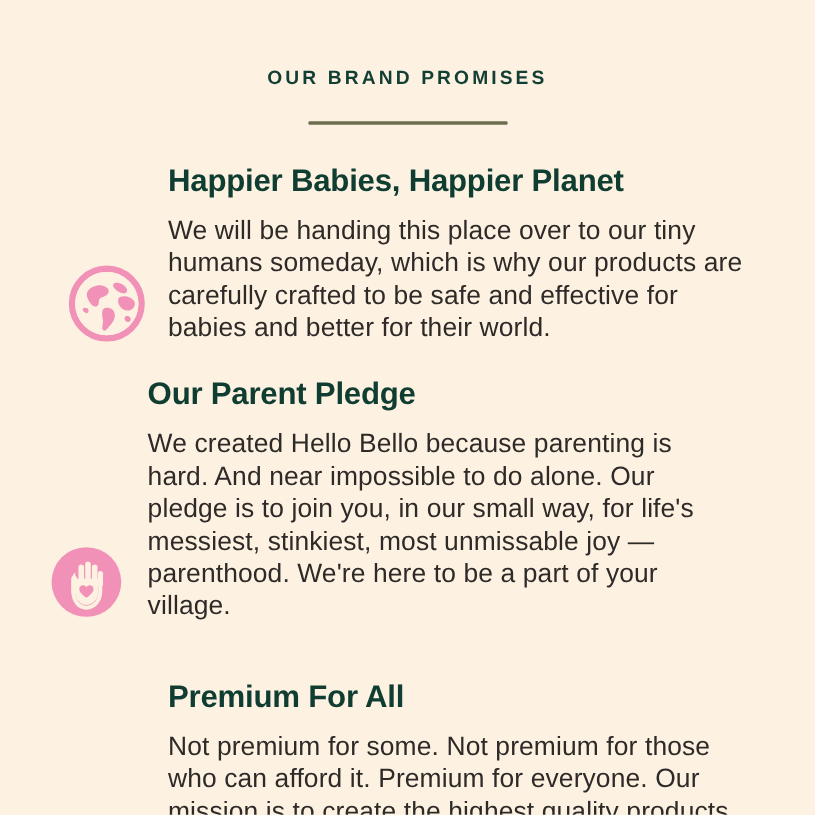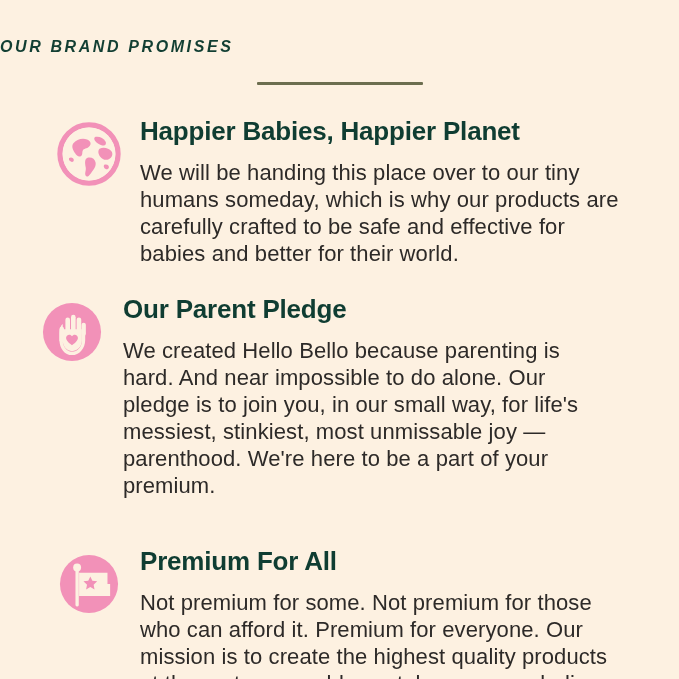--- a/index.html
+++ b/index.html
@@ -17,23 +17,22 @@
 
   .page {
     position: relative;
     width: 679px;
     height: 679px;
     box-sizing: border-box;
   }
 
   
   .header {
-    padding-top: 37px;
-    text-align: left;
-    font-style: italic;
+    padding-top: 56px;
+    text-align: center;
   }
   .eyebrow-title {
     font-family: "Liberation Sans", sans-serif;
     font-size: 16px;
     font-weight: 700;
     letter-spacing: 2.6px;
     color: #123F33;
     line-height: 1.2;
     margin: 0;
   }
@@ -48,21 +47,21 @@
     background: #6C6E4F;
     border-radius: 1px;
   }
 
   
   .promises {
     margin-top: 30px;
   }
   .promise {
     display: flex;
-    align-items: flex-start;
+    align-items: flex-end;
     padding-left: 56px;
     padding-right: 48px;
     margin-bottom: 24px;
   }
   .promise:last-child { margin-bottom: 0; margin-top: 46px; }
 
   .icon-badge {
     flex: 0 0 auto;
     width: 66px;
     height: 66px;
@@ -164,21 +163,21 @@
             <rect x="48.5" y="24" width="7" height="30" rx="3.5"></rect>
             <rect x="57" y="28" width="7" height="26" rx="3.5"></rect>
             <rect x="64.5" y="36" width="6.5" height="20" rx="3.2"></rect>
           </g>
 
           <path d="M50 70 C50 70 41 64.5 41 59.2 C41 56.3 43.2 54.2 45.8 54.2 C47.6 54.2 49.2 55.2 50 56.6 C50.8 55.2 52.4 54.2 54.2 54.2 C56.8 54.2 59 56.3 59 59.2 C59 64.5 50 70 50 70 Z" fill="#F291B8"></path>
         </svg>
       </div>
       <div class="promise-body">
         <h2 class="promise-heading">Our Parent Pledge</h2>
-        <p class="promise-text">We created Hello Bello because parenting is hard. And near impossible to do alone. Our pledge is to join you, in our small way, for life's messiest, stinkiest, most unmissable joy — parenthood. We're here to be a part of your premium.</p>
+        <p class="promise-text">We created Hello Bello because parenting is hard. And near impossible to do alone. Our pledge is to join you, in our small way, for life's messiest, stinkiest, most unmissable joy — parenthood. We're here to be a part of your village.</p>
       </div>
     </div>
 
     <div class="promise">
       <div class="icon-badge">
         <svg viewBox="0 0 100 100" xmlns="http://www.w3.org/2000/svg" aria-hidden="true">
           <circle cx="50" cy="50" r="44" fill="#F291B8"></circle>
           <g fill="#FDF1E1">
 
             <circle cx="32" cy="25" r="6"></circle>

